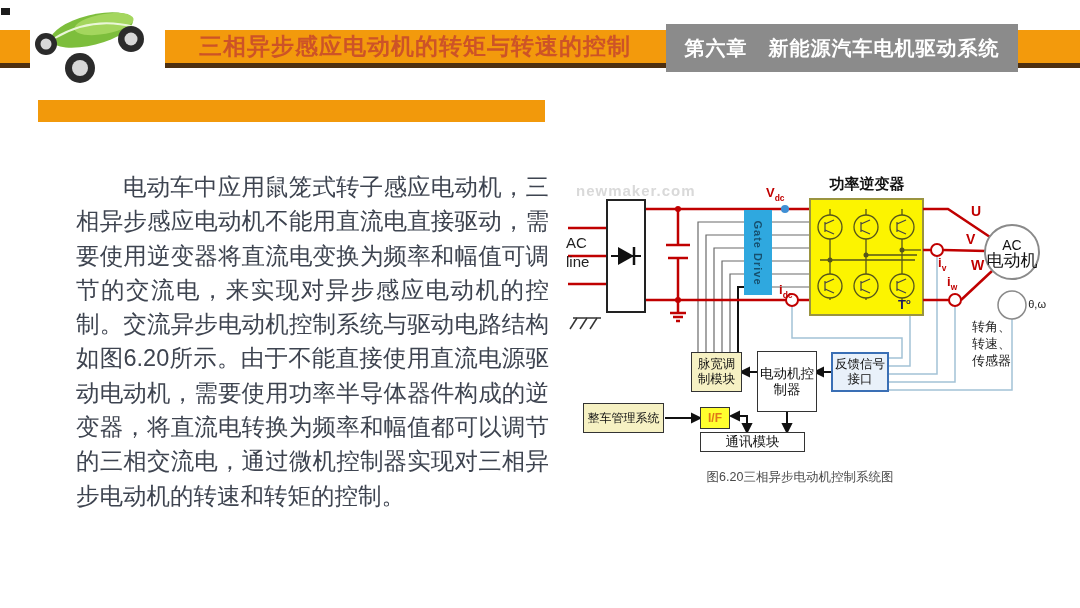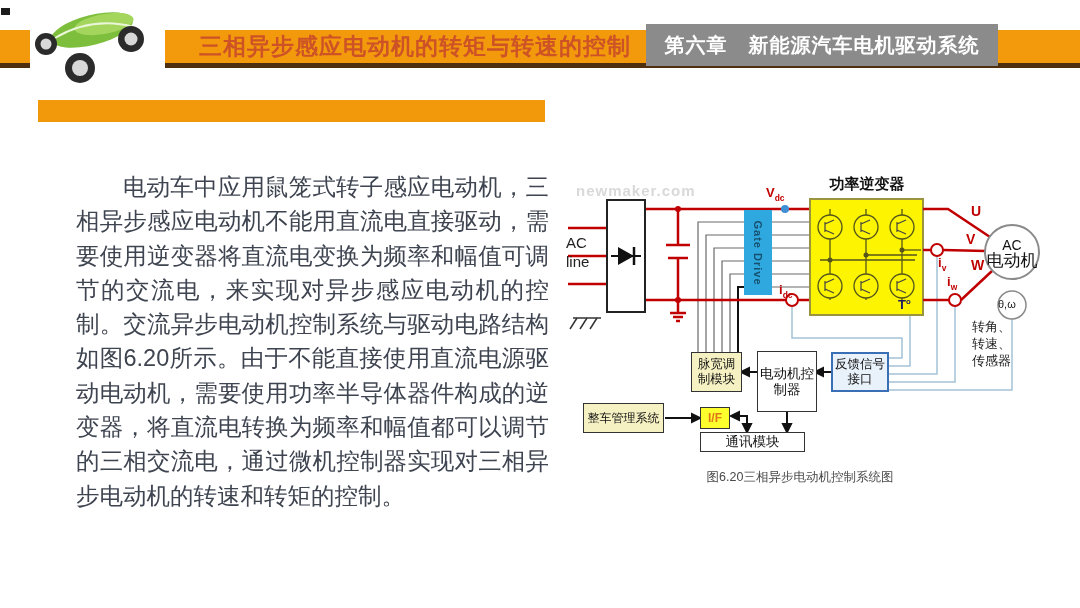--- a/index.html
+++ b/index.html
@@ -10,21 +10,21 @@
   .abs{position:absolute;}
   
   .corner-mark{left:1px;top:8px;width:9px;height:7px;background:#1c1c1c;}
   .header-band{left:0;top:30px;width:1080px;height:33px;background:#F39A0C;border-bottom:5px solid #4D2F10;}
   .logo-patch{left:30px;top:0;width:135px;height:92px;background:#ffffff;}
   .slide-title{
     left:175px;top:30px;width:480px;height:33px;line-height:33px;text-align:center;
     font-size:23px;font-weight:700;color:#CD5327;letter-spacing:1px;white-space:nowrap;
   }
   .chapter-box{
-    left:646px;top:24px;width:352px;height:42px;background:#8B8B8B;
+    left:666px;top:24px;width:352px;height:48px;background:#8B8B8B;
     display:flex;align-items:center;justify-content:center;
     font-size:20px;font-weight:700;color:#ffffff;letter-spacing:1px;white-space:nowrap;
   }
   .page-num{
     left:1072px;top:30px;width:65px;height:33px;line-height:33px;text-align:center;
     font-size:16px;font-weight:700;color:#B4511F;
   }
   .accent-bar{left:38px;top:100px;width:507px;height:22px;background:#F2990B;}
   
   .body-text{
@@ -49,21 +49,21 @@
   .iv-label{left:938px;top:255px;}
   .iw-label{left:947px;top:274px;}
   .phase-u{left:971px;top:203px;font-size:14px;}
   .phase-v{left:966px;top:231px;font-size:14px;}
   .phase-w{left:971px;top:257px;font-size:14px;}
   .temp-label{left:898px;top:297px;font-size:13px;font-weight:700;color:#1B1B5E;}
   .temp-label sup{font-size:0.6em;}
   .motor-label{left:984px;top:237px;width:56px;text-align:center;color:#111;}
   .motor-label .l1{font-size:14px;line-height:16px;}
   .motor-label .l2{font-size:17px;font-weight:400;line-height:16px;}
-  .theta-label{left:998px;top:298px;width:48px;text-align:left;font-size:11px;color:#222;}
+  .theta-label{left:998px;top:298px;width:48px;text-align:right;font-size:11px;color:#222;}
   .sensor-caption{left:972px;top:318px;font-size:13px;line-height:17px;color:#222;}
   .block{
     display:flex;align-items:center;justify-content:center;text-align:center;
     color:#111;box-sizing:border-box;
   }
   .pwm-box{left:691px;top:352px;width:51px;height:40px;background:#F6F1C3;border:1.5px solid #333;font-size:12.5px;line-height:15px;}
   .controller-box{left:757px;top:351px;width:60px;height:61px;background:#fff;border:1.5px solid #333;font-size:13.5px;line-height:16px;}
   .feedback-box{left:831px;top:352px;width:58px;height:40px;background:#E9F1FA;border:2px solid #3A6FB5;font-size:12.5px;line-height:15px;}
   .vms-box{left:583px;top:403px;width:81px;height:30px;background:#F6F1C3;border:1.5px solid #333;font-size:12px;white-space:nowrap;}
   .if-box{left:700px;top:407px;width:30px;height:22px;background:#FFFF2E;border:1.5px solid #333;font-size:12px;font-weight:700;color:#E07818;}

